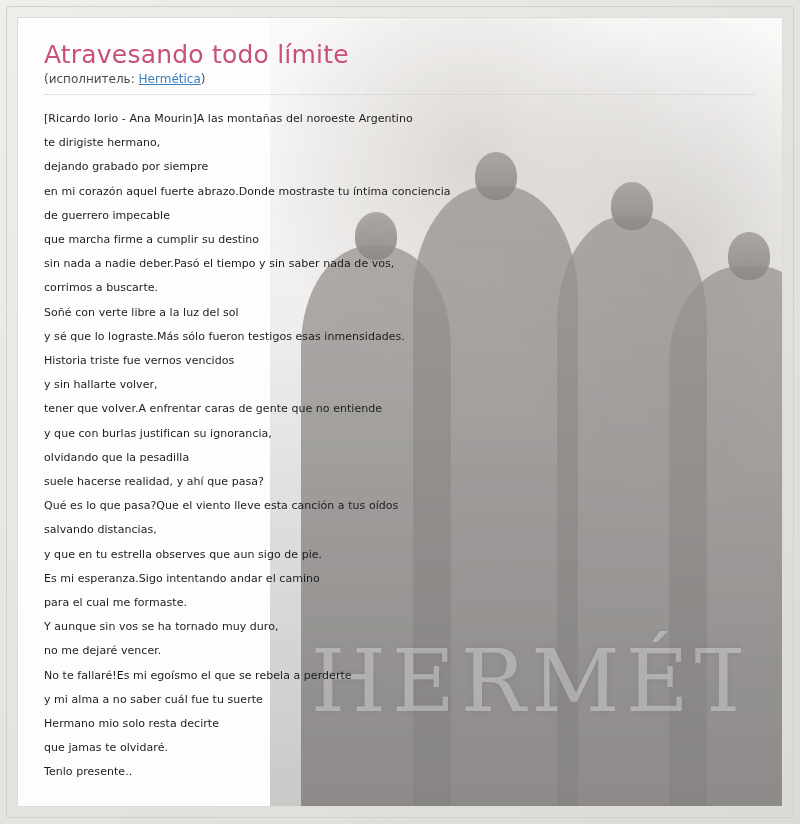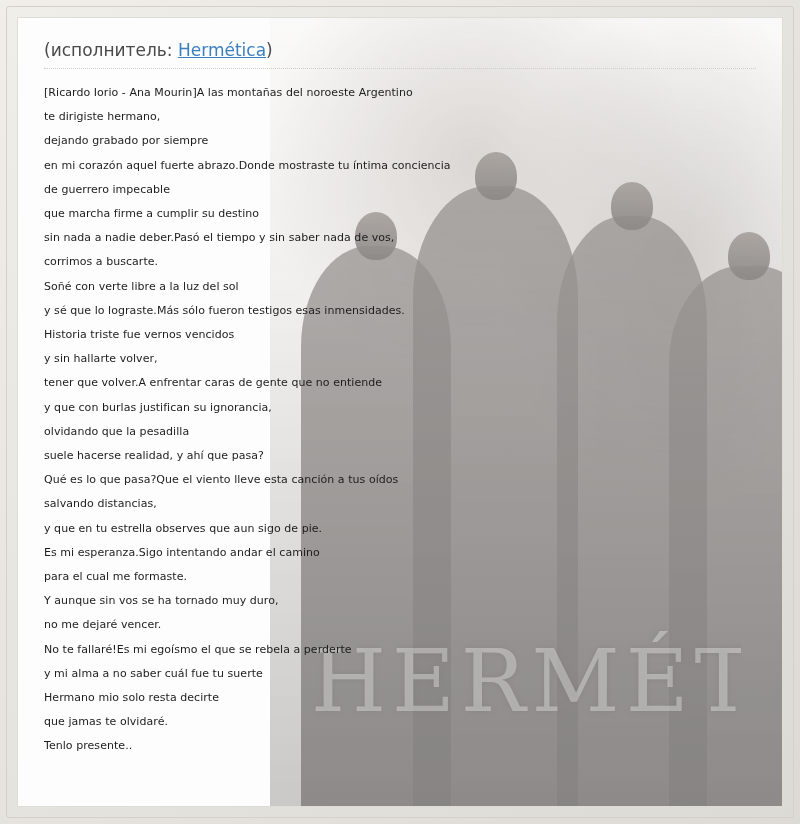--- a/index.html
+++ b/index.html
@@ -113,21 +113,21 @@
   .song-title {
     color: #c94f7c;
     font-size: 25px;
     line-height: 30px;
     font-weight: normal;
     margin: 0 0 2px 0;
     letter-spacing: 0.2px;
   }
 
   .performer-line {
-    font-size: 17px;
+    font-size: 12px;
     color: #4a4a4a;
     margin: 0 0 10px 0;
     padding-bottom: 8px;
     border-bottom: 1px dotted #cfcdc8;
   }
   .performer-link {
     color: #3b7fbf;
     text-decoration: underline;
     cursor: pointer;
   }
@@ -158,20 +158,21 @@
       <div class="fig f3">
           <div class="head"></div>
         </div>
       <div class="fig f4">
           <div class="head"></div>
         </div>
       <div class="logo-mark">HERMÉTICA</div>
     </div>
 
     <div class="content">
+      <h1 class="song-title">Atravesando todo límite</h1>
 
       <div class="performer-line"><span>(исполнитель: </span><a class="performer-link" href="#">Hermética</a><span>)</span></div>
 
       <div class="lyrics">[Ricardo Iorio - Ana Mourin]A las montañas del noroeste Argentino
 te dirigiste hermano,
 dejando grabado por siempre
 en mi corazón aquel fuerte abrazo.Donde mostraste tu íntima conciencia
 de guerrero impecable
 que marcha firme a cumplir su destino
 sin nada a nadie deber.Pasó el tiempo y sin saber nada de vos,

